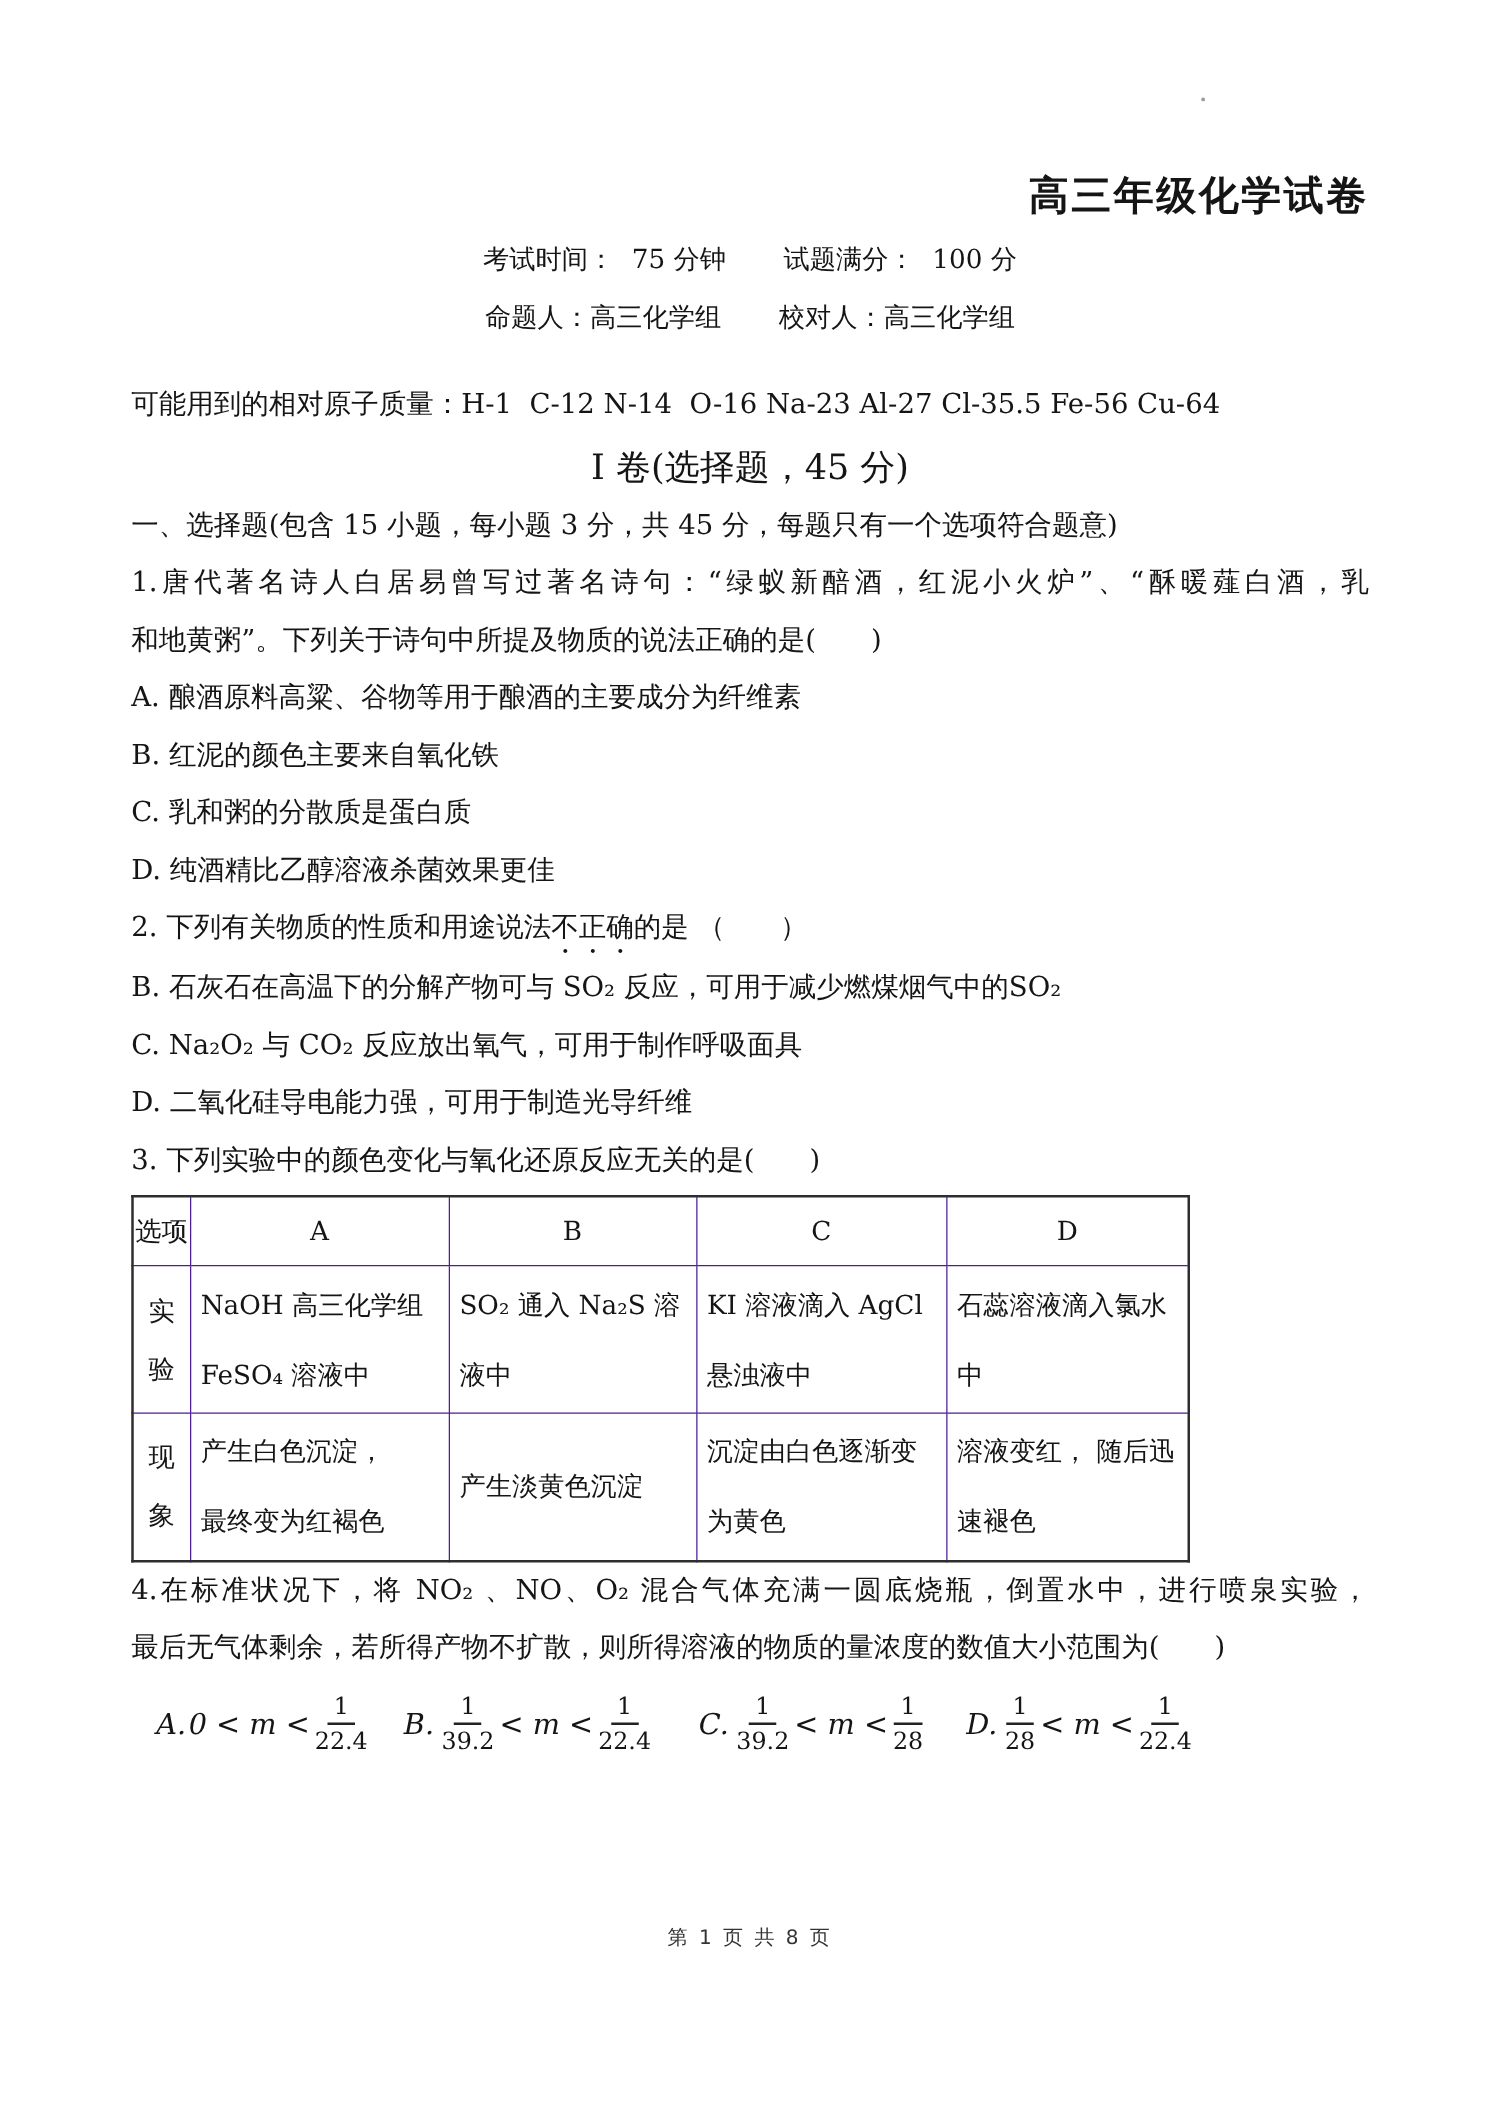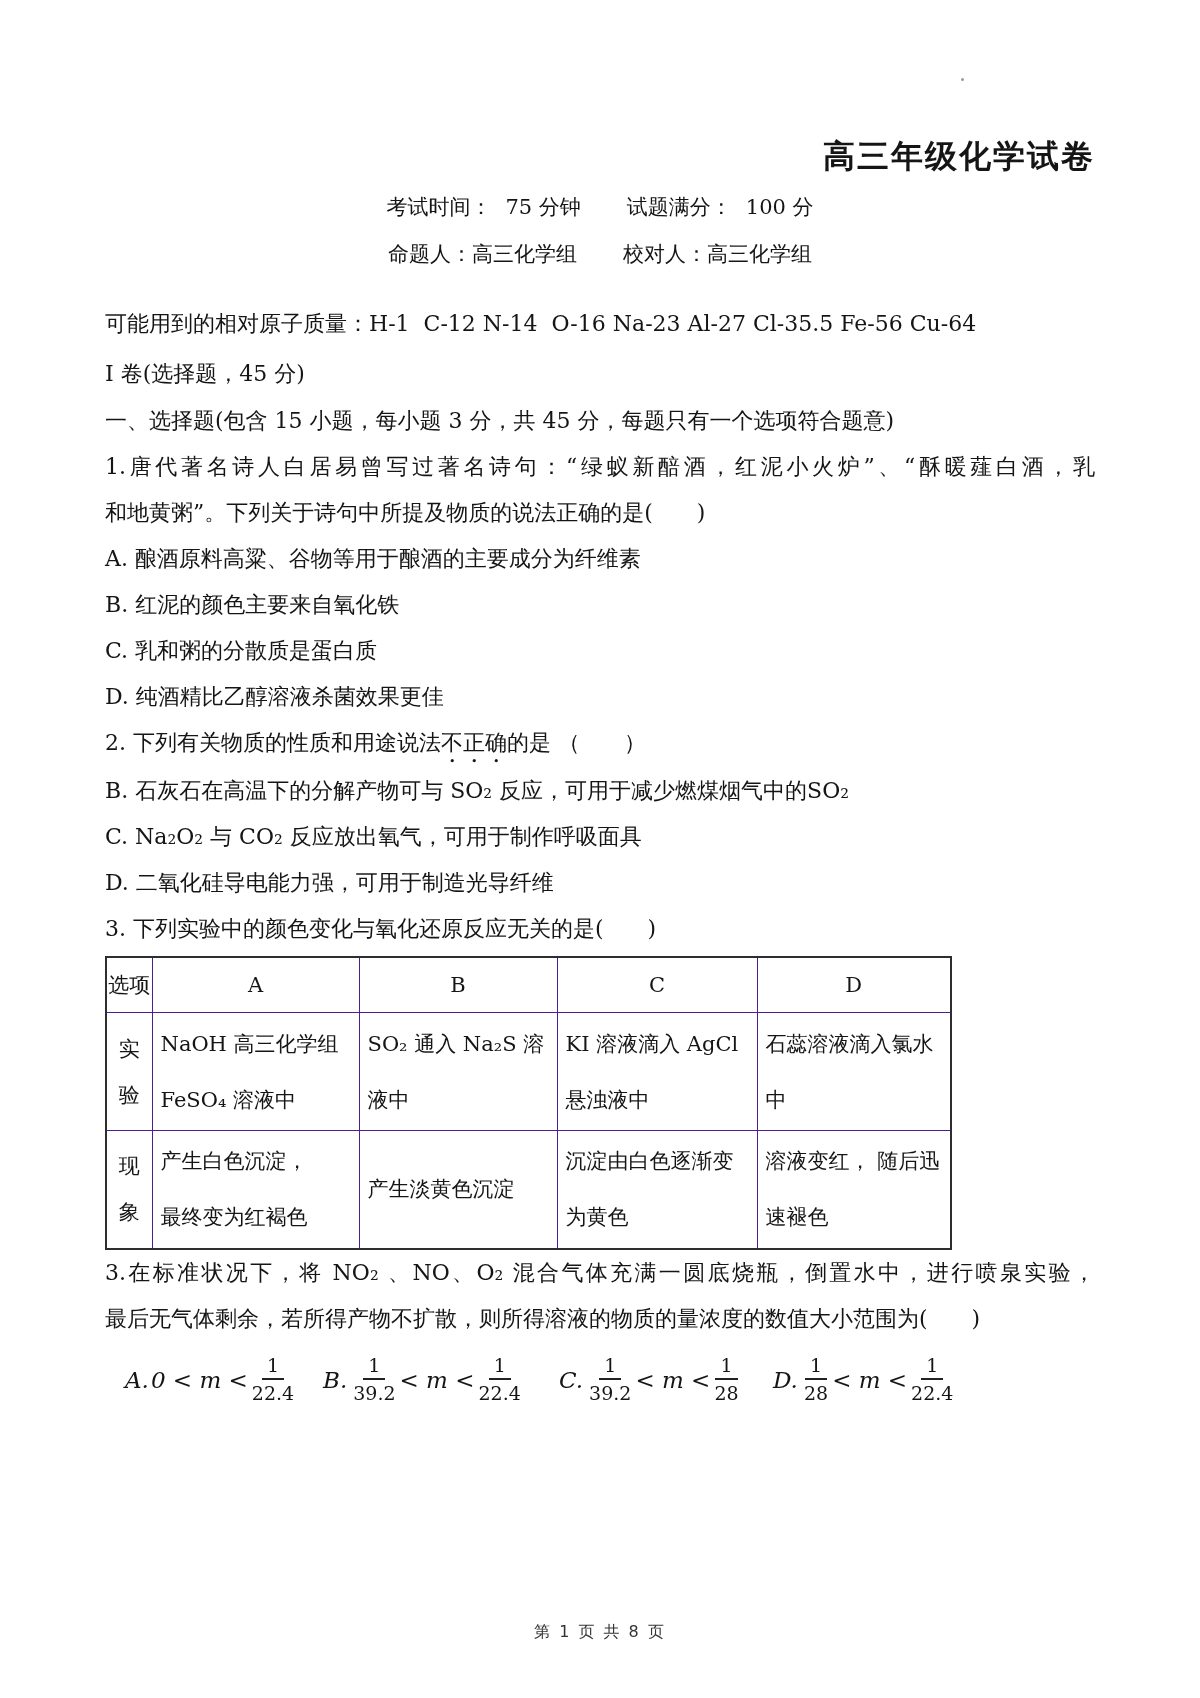--- a/index.html
+++ b/index.html
@@ -12,21 +12,21 @@
 
   
   .title1 { margin:0; font-size:30px; line-height:36px; font-weight:bold; text-align:center; letter-spacing:1px; }
   .title2 { margin:26px 0 0 0; font-size:32px; line-height:40px; font-weight:bold; text-align:right; letter-spacing:2px; }
   .meta { margin:16px 0 0 0; font-size:21px; line-height:30px; text-align:center; }
   .meta + .meta { margin-top:17px; }
   .meta .group + .group { margin-left:46px; }
   .meta .val { margin-left:14px; }
 
   .masses { margin:40px 0 0 0; font-size:22px; line-height:30px; white-space:pre; }
-  .volume { margin:20px 0 0 0; font-size:22px; line-height:30px; }
+  .volume { margin:20px 0 0 0; font-size:28px; line-height:30px; text-align:center; }
 
   
   .content { margin-top:9px; font-size:22px; line-height:46px; }
   .tline { margin:0; }
   .fill { text-align:justify; text-align-last:justify; height:46px; overflow:hidden; }
   .emph {
     -webkit-text-emphasis:filled dot; -webkit-text-emphasis-position:under;
     text-emphasis:filled dot; text-emphasis-position:under right;
   }
 
@@ -47,21 +47,21 @@
   .q4opts { margin:6px 0 0 0; padding-left:20px; height:64px; display:flex; align-items:center; font-size:23px; font-style:italic; }
   .q4-opt { display:inline-flex; align-items:center; }
   .q4-opt.w1 { width:198px; } .q4-opt.w2 { width:236px; } .q4-opt.w3 { width:214px; }
   .q4-opt .lab { margin-right:2px; }
   .frac { display:inline-flex; flex-direction:column; align-items:center; font-style:normal; font-size:19px; line-height:1.15; margin:0 4px; }
   .frac .num { display:block; border-bottom:2px solid #222; padding:0 5px 1px 5px; text-align:center; }
   .frac .den { display:block; padding-top:3px; text-align:center; }
 
   
   .footer {
-    position:absolute; left:0; right:0; top:1622px; text-align:center;
+    position:absolute; left:0; right:0; top:1540px; text-align:center;
     font-family:"DejaVu Sans","Liberation Sans",sans-serif;
     font-size:16px; color:#333; letter-spacing:2px;
   }
 
   .artifact-dot { position:absolute; left:961px; top:78px; width:3px; height:3px; background:#9a9a9a; border-radius:50%; }
 </style>
 </head>
 <body>
 
 <div class="page">
@@ -128,21 +128,21 @@
         <td>产生淡黄色沉淀</td>
         <td>沉淀由白色逐渐变
 为黄色</td>
         <td>溶液变红， 随后迅
 速褪色</td>
       </tr>
     </tbody>
       </table>
 
 
-    <p class="tline fill">3.在标准状况下，将 NO₂ 、NO、O₂ 混合气体充满一圆底烧瓶，倒置水中，进行喷泉实验，</p>
+    <p class="tline fill">4.在标准状况下，将 NO₂ 、NO、O₂ 混合气体充满一圆底烧瓶，倒置水中，进行喷泉实验，</p>
     <p class="tline">最后无气体剩余，若所得产物不扩散，则所得溶液的物质的量浓度的数值大小范围为(　　)</p>
 
     <div class="q4opts">
         <span class="q4-opt w1">
           <span class="lab">A.</span>
           <span>0 &lt; m &lt; </span>
           <span class="frac">
             <span class="num">1</span>
             <span class="den">22.4</span>
           </span>

